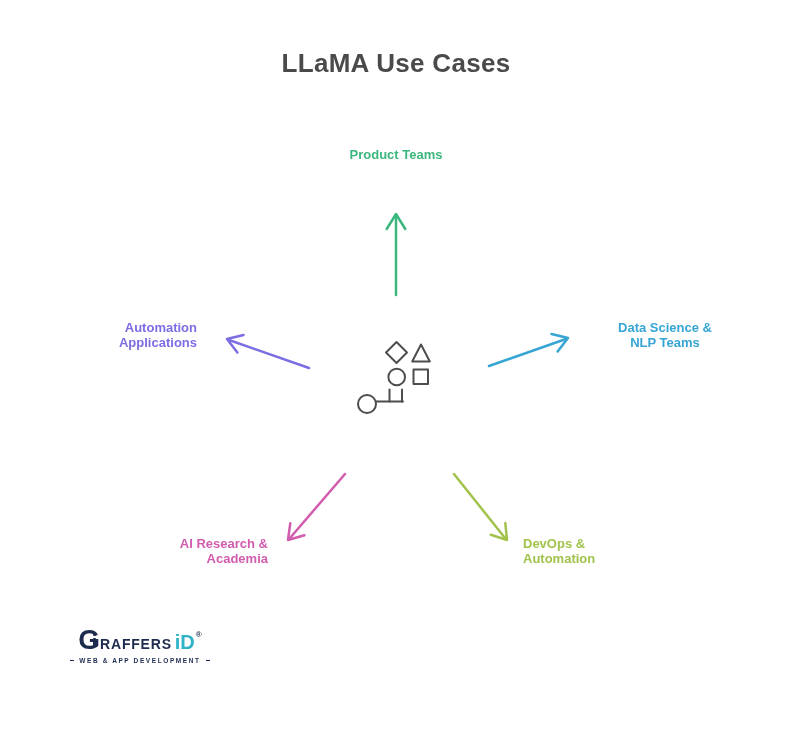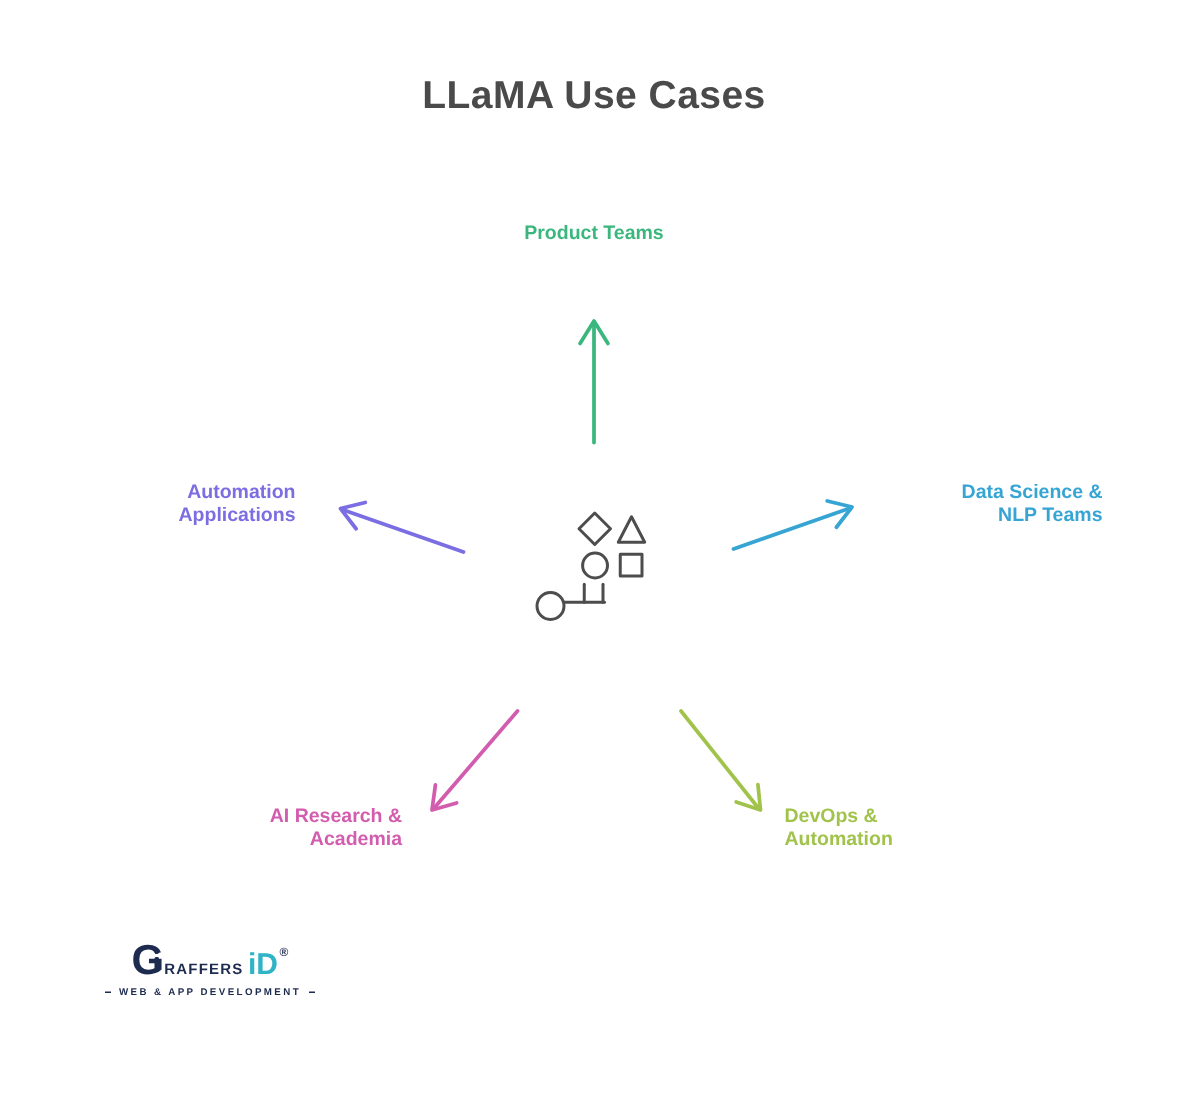--- a/index.html
+++ b/index.html
@@ -17,40 +17,40 @@
     text-align:center;
     font-size:26px; font-weight:700; color:#4a4a4a;
     letter-spacing:0.3px;
   }
   .node-label {
     position:absolute;
     font-size:13px; font-weight:700; line-height:14.5px;
     white-space:pre-line;
   }
   .lbl-product    { left:296px; top:148px; width:200px; text-align:center; color:#3bb77e; }
-  .lbl-datasci    { left:595px; top:321px; width:140px; text-align:right;  color:#36a5d3; }
+  .lbl-datasci    { left:595px; top:321px; width:140px; text-align:center;  color:#36a5d3; }
   .lbl-enterprise { right:595px; top:321px; width:140px; text-align:right; color:#7b6de2; }
   .lbl-airesearch { right:524px; top:537px; width:150px; text-align:right; color:#d25cae; }
   .lbl-devops     { left:523px; top:537px; width:150px; text-align:left;  color:#a1c34b; }
 
   svg.diagram { position:absolute; left:0; top:0; width:792px; height:734px; }
 
   
   .logo { position:absolute; left:70px; top:626px; width:140px; }
   .logo-word { display:flex; align-items:baseline; justify-content:center; color:#1d2b4f; }
   .logo-g { font-size:28px; font-weight:700; line-height:28px; position:relative; }
   .logo-g-inner {
     position:absolute; right:4px; bottom:7px;
     width:3px; height:9px; background:#1d2b4f; border-radius:1px;
   }
   .logo-g-inner::before {
     content:""; position:absolute; top:-5px; left:0;
     width:3px; height:3px; background:#1d2b4f; border-radius:50%;
   }
-  .logo-raffers { font-size:10px; font-weight:700; letter-spacing:0.8px; }
+  .logo-raffers { font-size:14px; font-weight:700; letter-spacing:0.8px; }
   .logo-id { font-size:20px; font-weight:700; color:#2fb3c6; margin-left:3px; }
   .logo-reg { font-size:8px; font-weight:700; position:relative; top:-12px; margin-left:1px; }
   .logo-tagline {
     margin-top:3px;
     display:flex; align-items:center; justify-content:center; gap:5px;
     color:#1d2b4f;
   }
   .logo-tagline-text {
     font-size:6.5px; font-weight:700; letter-spacing:1.6px; white-space:nowrap;
   }

